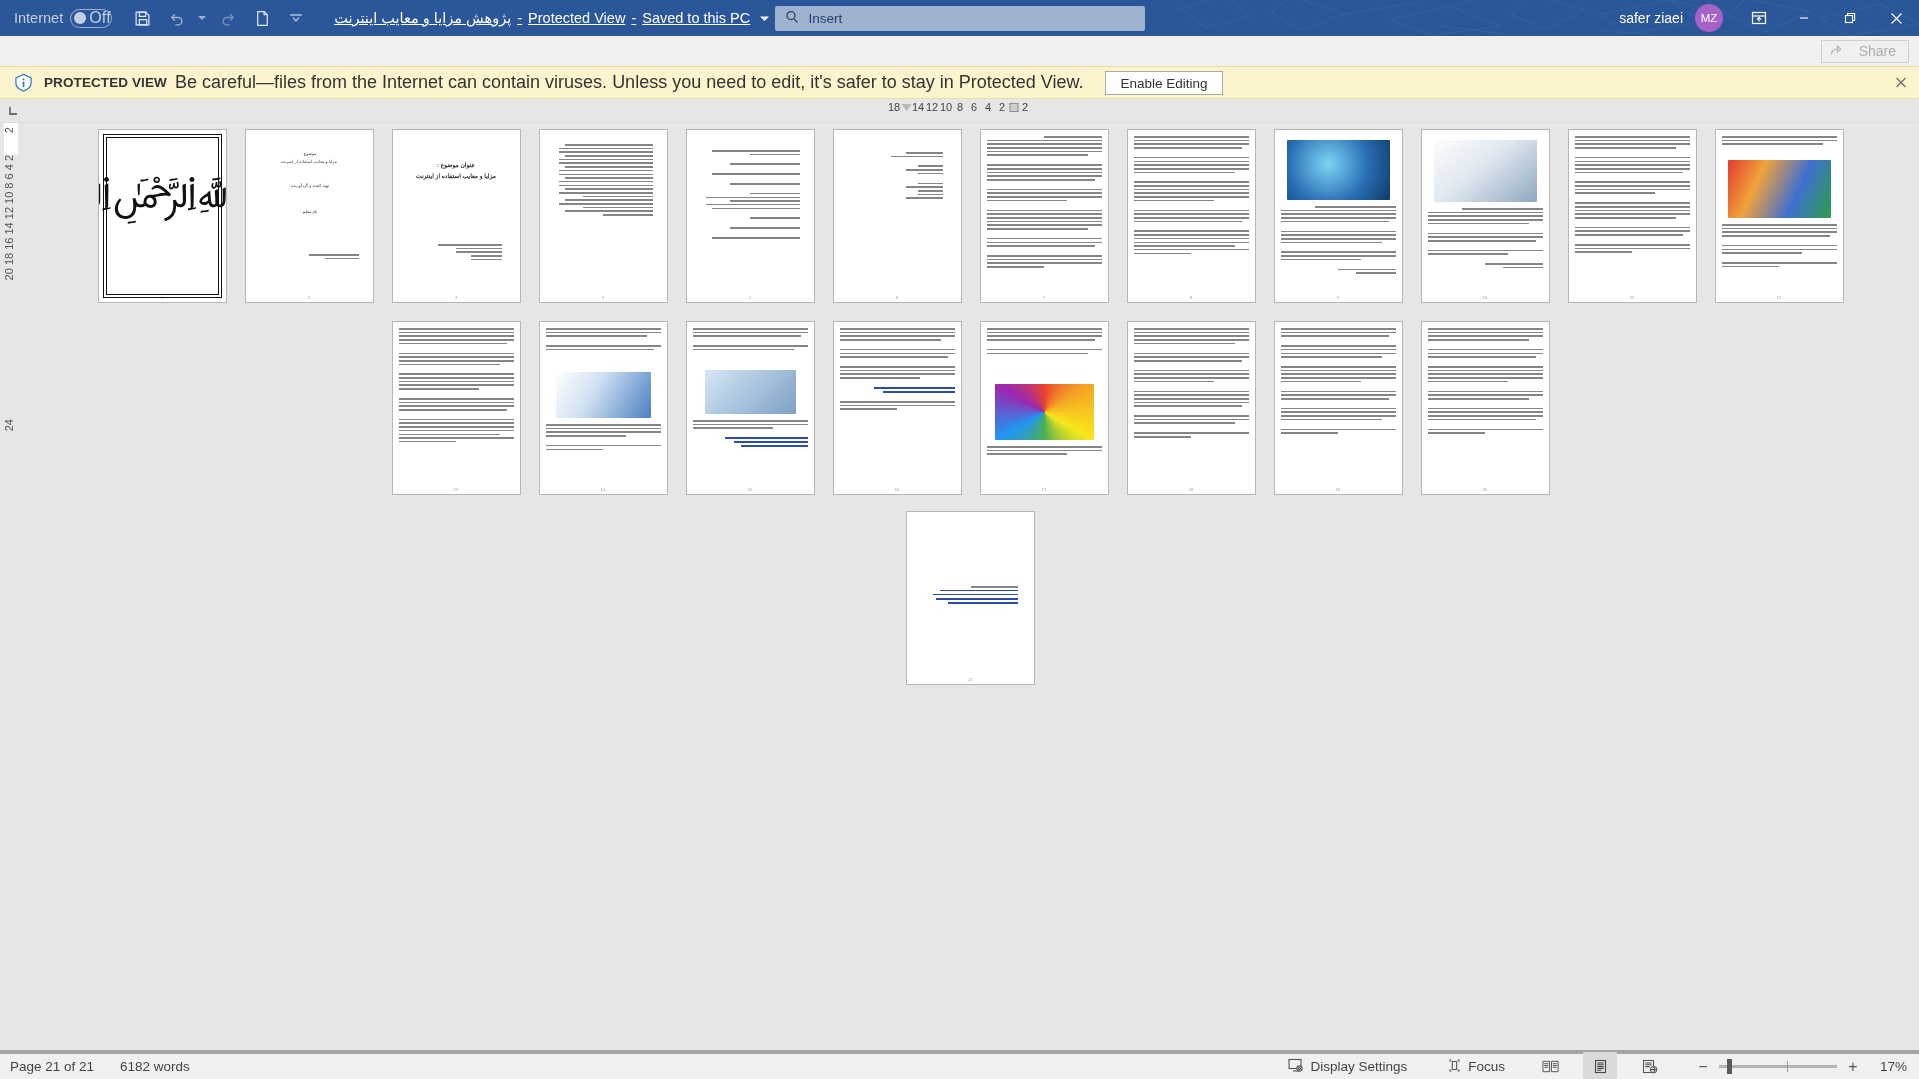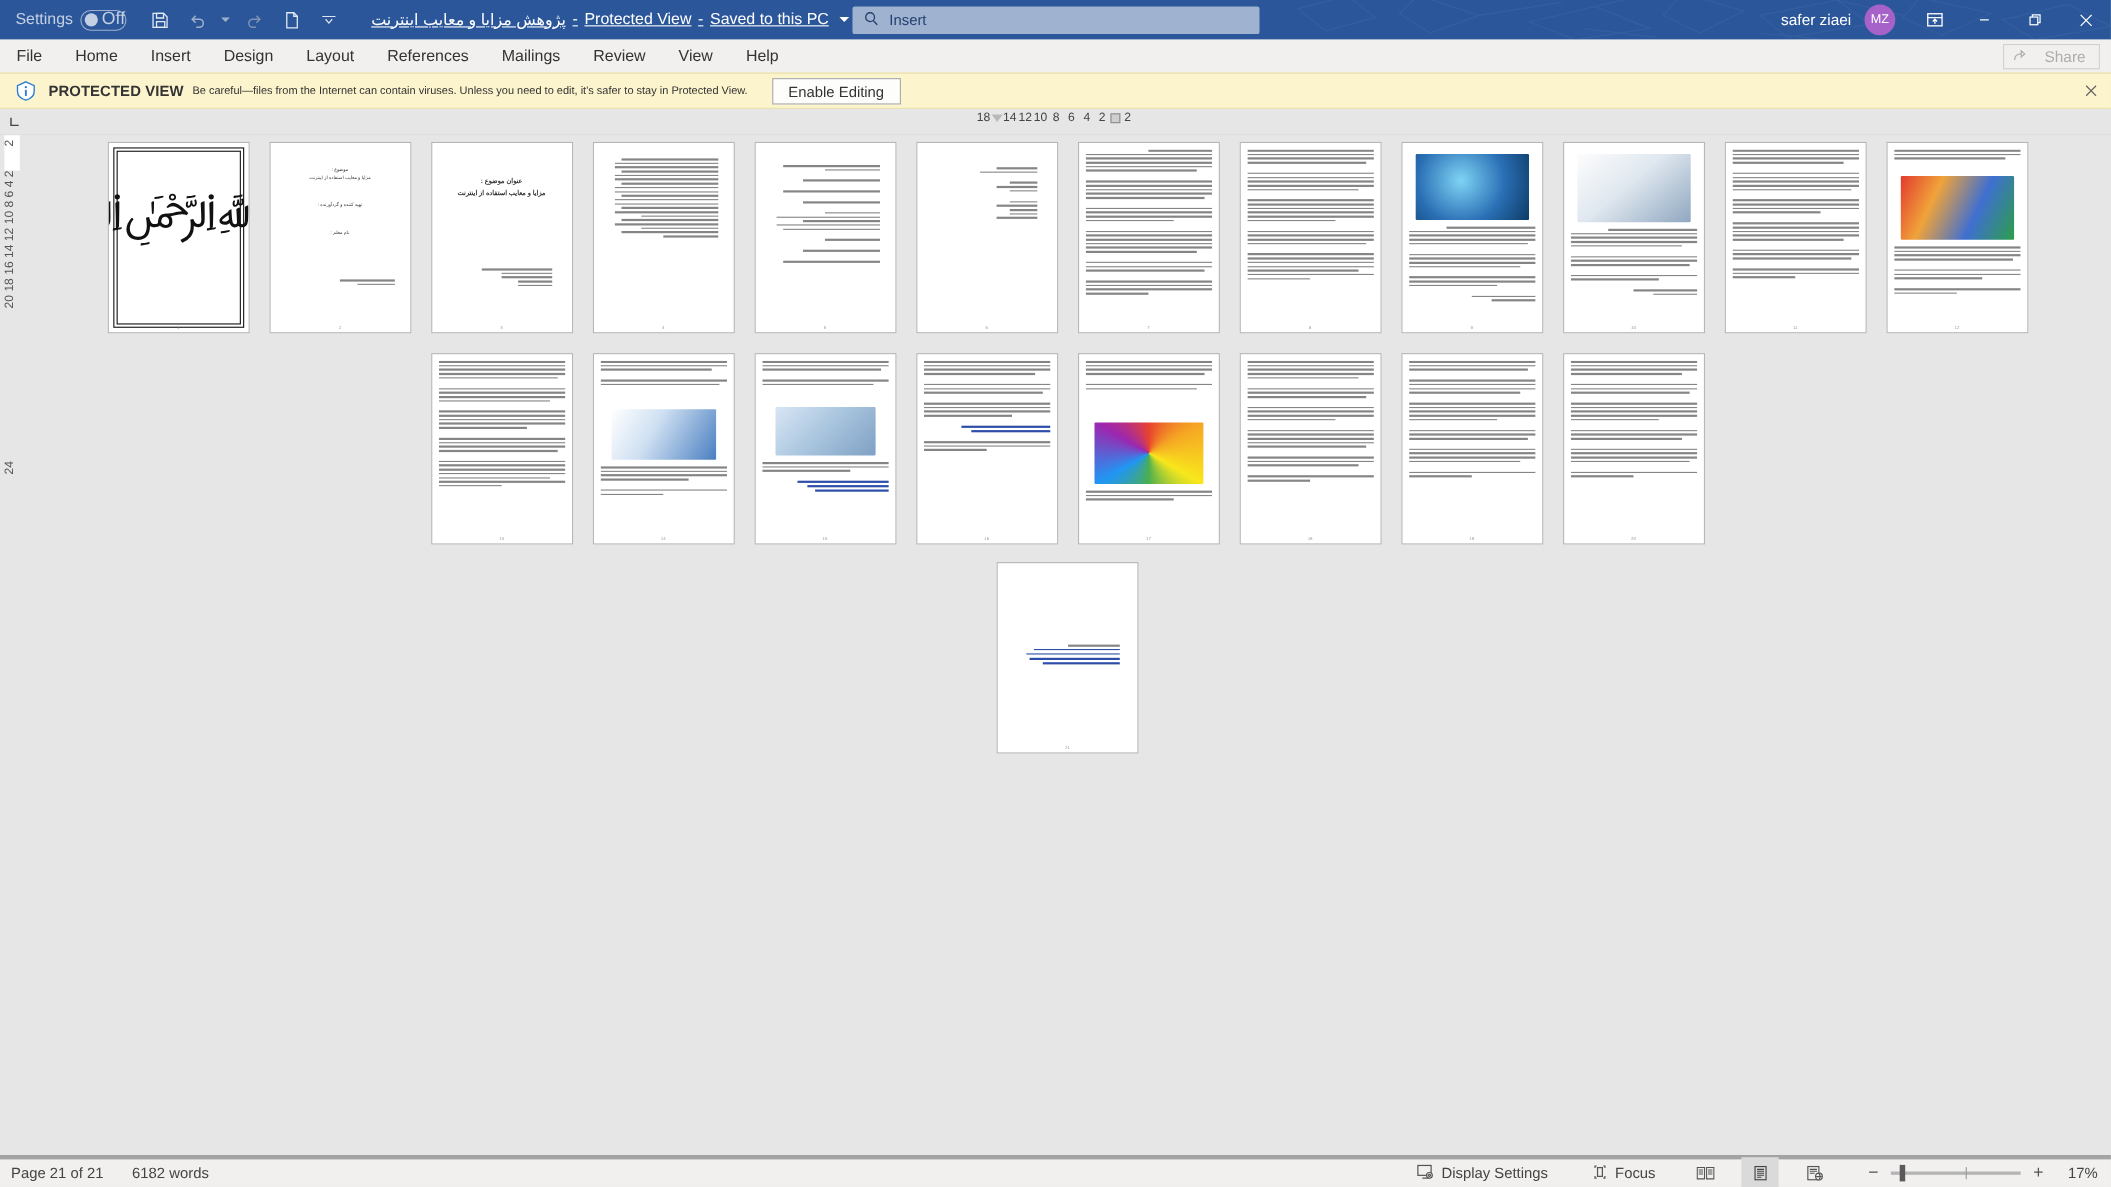--- a/index.html
+++ b/index.html
@@ -114,21 +114,21 @@
     height: 33px;
     background: #fcf4cd;
     border-top: 1px solid #e8dfa6;
     border-bottom: 1px solid #e8dfa6;
     display: flex; align-items: center;
     padding: 0 10px 0 14px;
     position: relative;
   }
   .pv-icon { margin-right: 11px; display: flex; }
   .pv-strong { font-size: 13.5px; color: #333; font-weight: bold; letter-spacing: .1px; }
-  .pv-text { font-size: 10px; color: #333; margin-left: 8px; }
+  .pv-text { font-size: 18px; color: #333; margin-left: 8px; }
   .pv-enable {
     margin-left: 22px;
     border: 1px solid #a8a8a8;
     background: #fdfdfc;
     font-size: 13.5px; color: #333;
     padding: 4px 14px;
     height: 24px; line-height: 15px;
   }
   .pv-close {
     position: absolute; right: 12px; top: 50%; transform: translateY(-50%);
@@ -326,21 +326,21 @@
       <path d="M1745 -2 L1810 12 L1765 32 L1730 16 Z"></path>
       <path d="M1820 18 L1880 4 L1919 24 L1850 36 Z"></path>
       <path d="M1180 8 L1225 -4 L1250 16 L1205 28 Z"></path>
       <path d="M1440 26 L1505 34"></path>
       <path d="M1600 30 L1660 36"></path>
     </g>
   </svg>
 
   <div class="tb-left">
     <div class="autosave">
-      <span>Settings</span>
+      <span>Internet</span>
       <span class="toggle-pill">
         <span class="toggle-knob"></span>
         <span class="toggle-lbl">Off</span>
       </span>
     </div>
 
     <div class="qat">
       <span class="qat-btn">
         <svg width="17" height="17" viewBox="0 0 16 16" fill="none" stroke="#e3eaf6" stroke-width="1.1">
           <path d="M2 2h9l3 3v9H2z"></path>
@@ -429,32 +429,20 @@
     </span>
     <span class="win-btn close">
       <svg width="13" height="13" viewBox="0 0 13 13" stroke="#fff" stroke-width="1.15">
           <path d="M1.5 1.5 11.5 11.5M11.5 1.5 1.5 11.5"></path>
         </svg>
     </span>
   </div>
 </div>
 
 <div class="ribbon">
-  <div class="tabs">
-    <div class="tab file">File</div>
-    <div class="tab">Home</div>
-    <div class="tab">Insert</div>
-    <div class="tab">Design</div>
-    <div class="tab">Layout</div>
-    <div class="tab">References</div>
-    <div class="tab">Mailings</div>
-    <div class="tab">Review</div>
-    <div class="tab">View</div>
-    <div class="tab">Help</div>
-  </div>
   <div class="share-wrap">
     <div class="share-btn">
       <span>
         <svg width="13" height="13" viewBox="0 0 13 13" fill="none" stroke="#adadad" stroke-width="1.1">
           <path d="M1.5 11.5c0-4 3-5.5 6-5.5"></path>
             <path d="M7.5 3.2 10.6 6 7.5 8.8z"></path>
         </svg>
       </span>
       <span>Share</span>
     </div>

